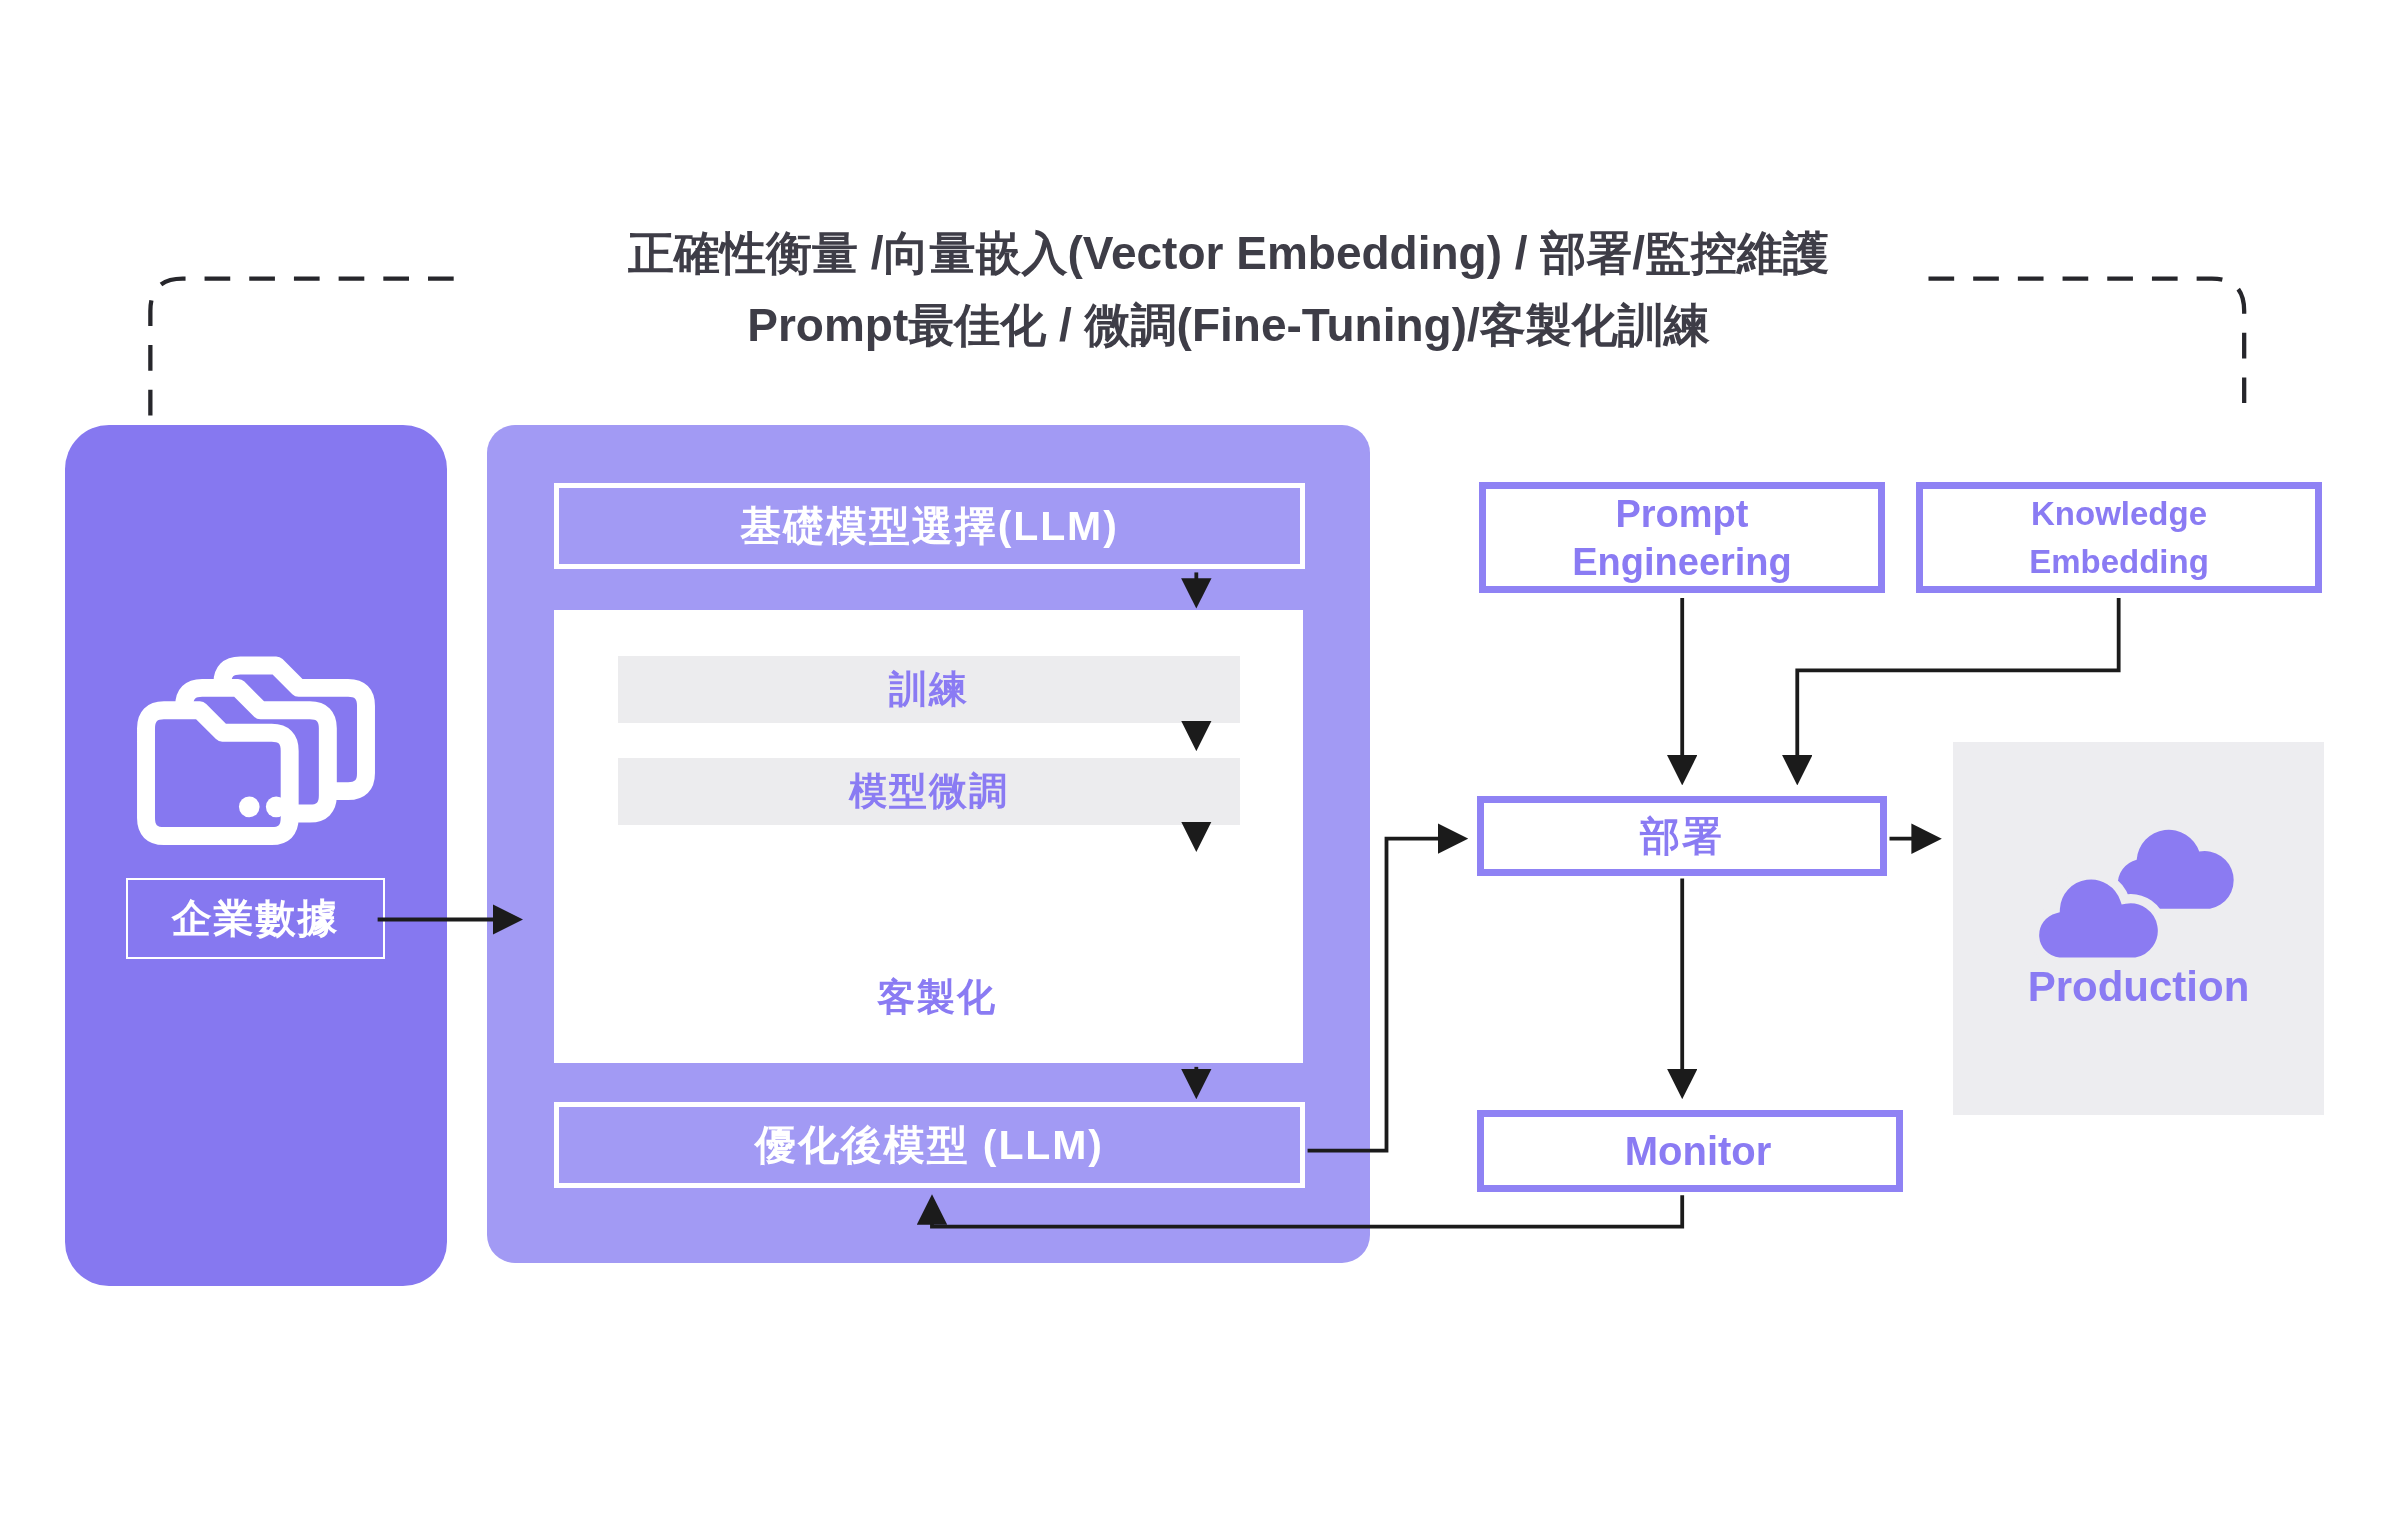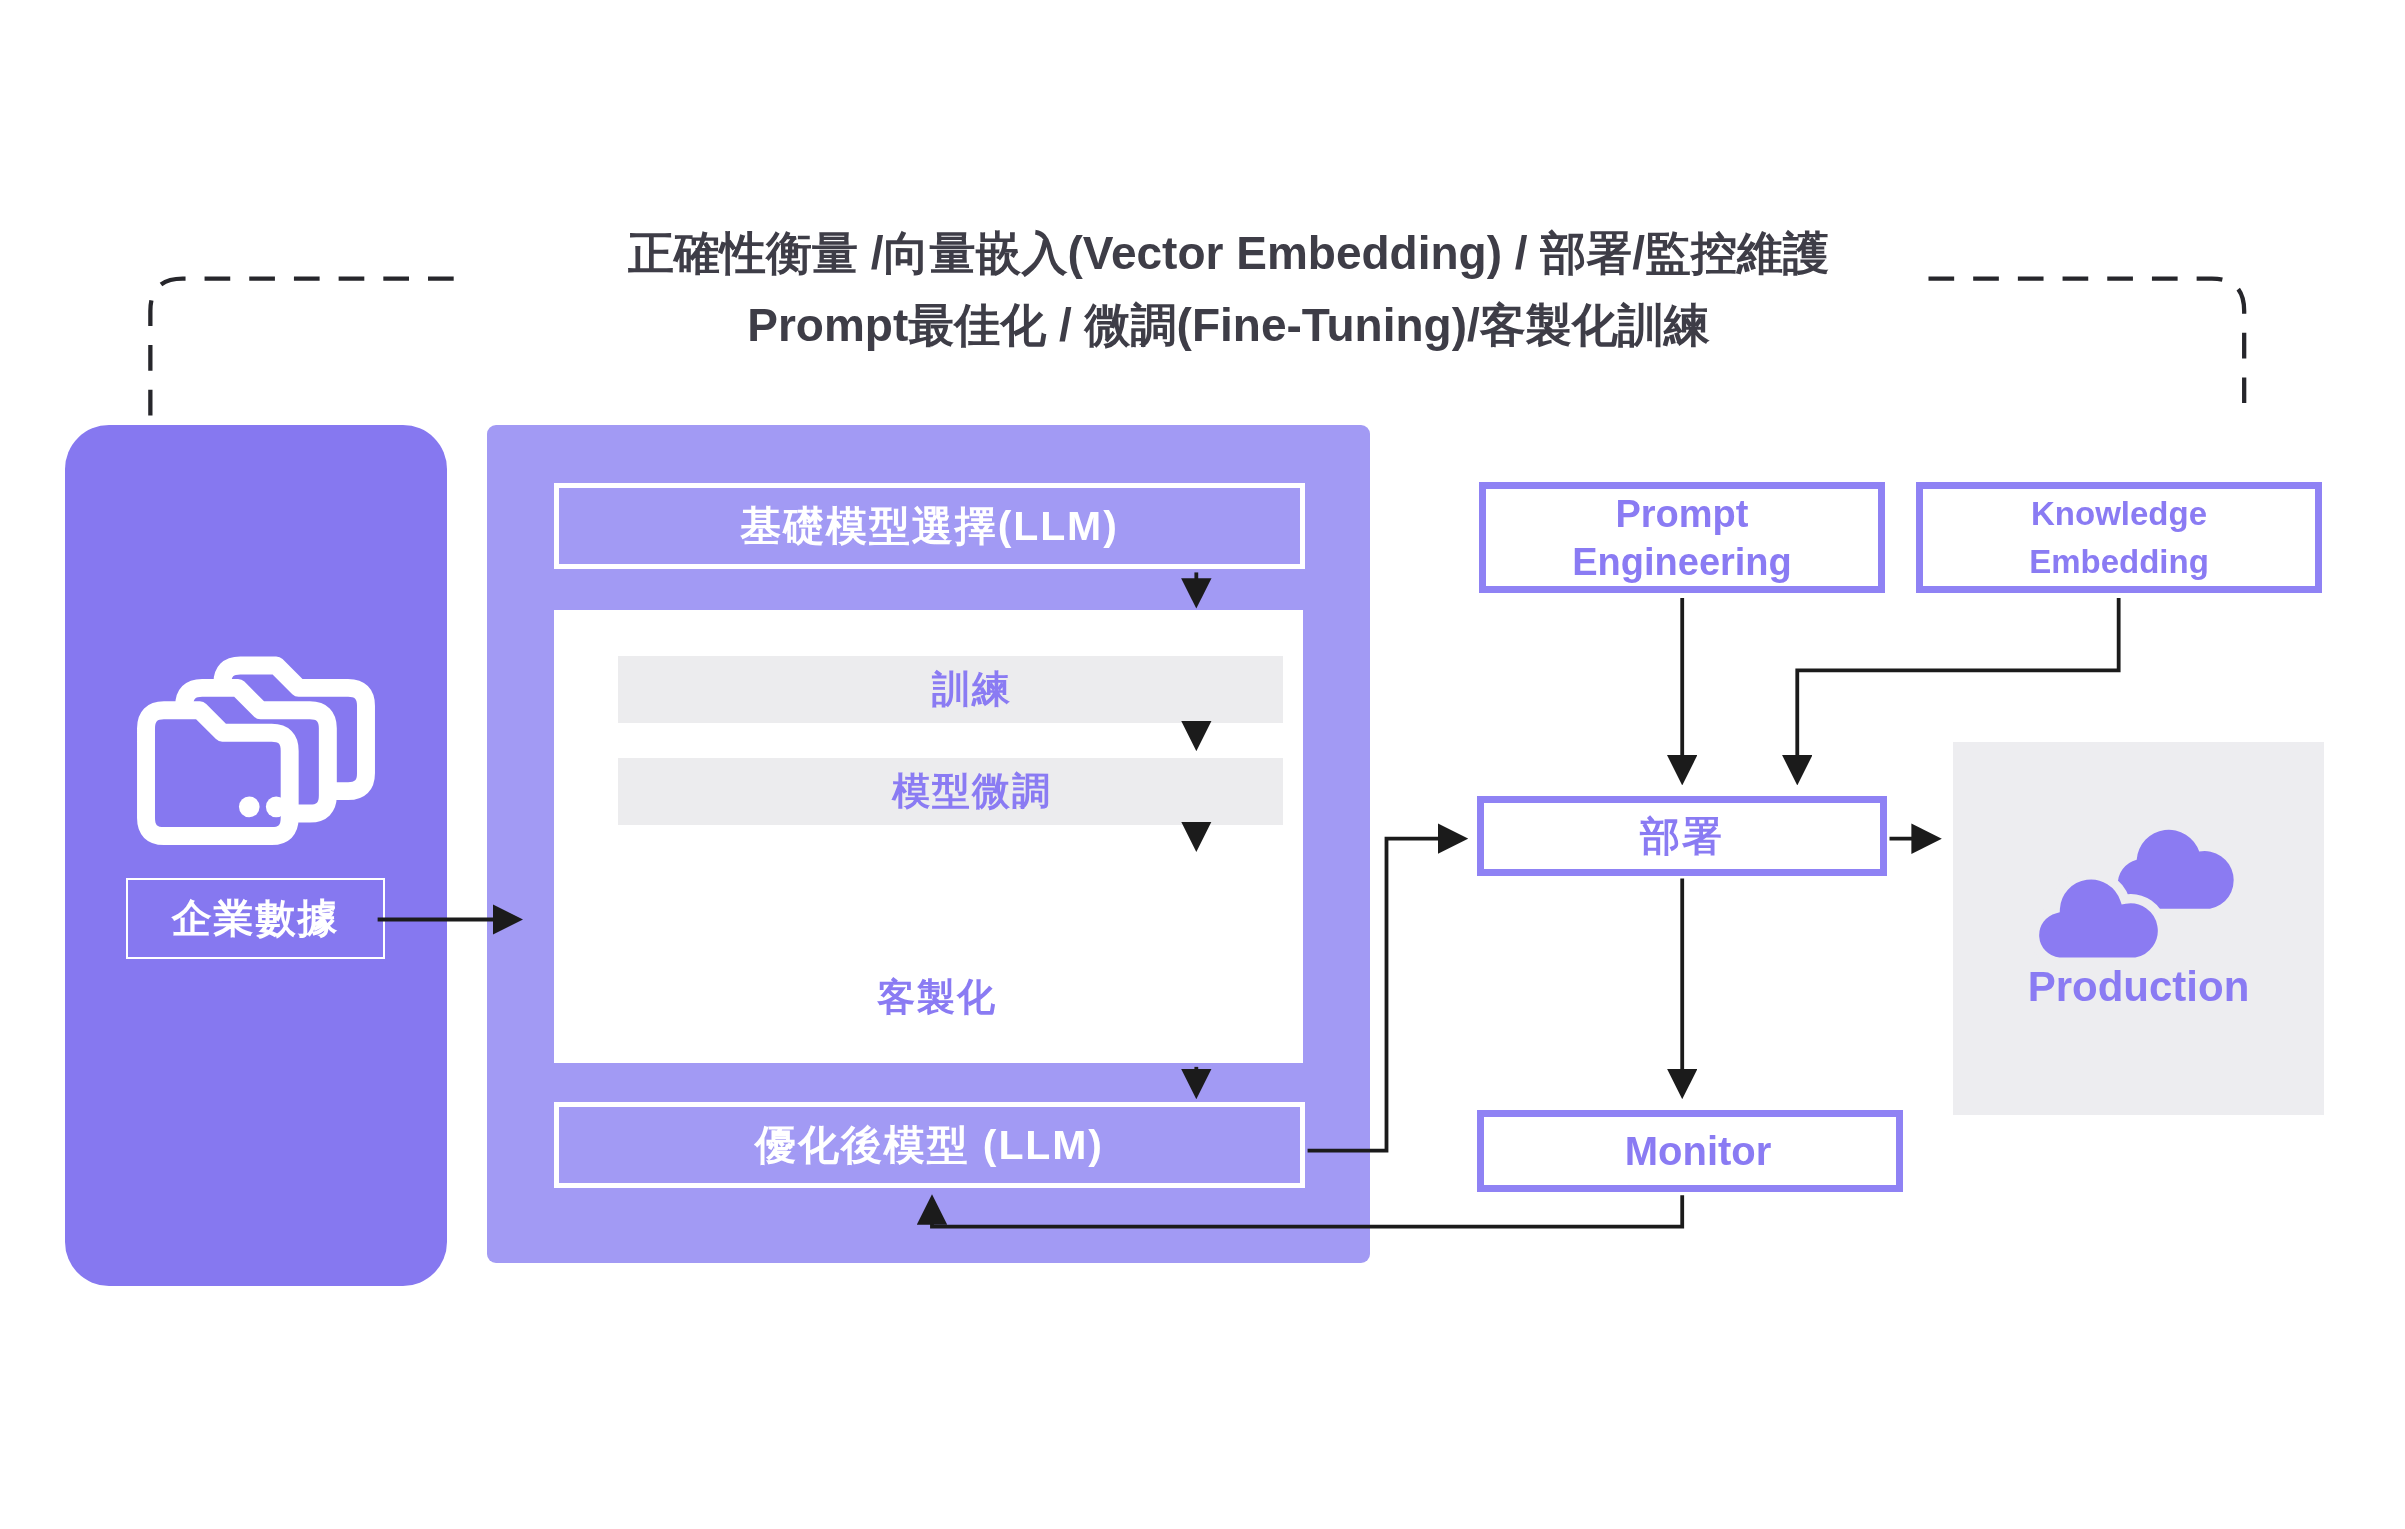--- a/index.html
+++ b/index.html
@@ -29,37 +29,37 @@
     background:var(--purple-dark);
   }
   .enterprise-icon{left:72px;top:209px;width:238px;height:211px;}
   .enterprise-label{
     left:61px;top:453px;width:255px;height:77px;
     border:2.9px solid #fff;display:flex;align-items:center;justify-content:center;
     color:#fff;font-size:40px;font-weight:600;letter-spacing:1.9px;
   }
   
   .pipeline-box{
-    left:487px;top:425px;width:883px;height:838px;border-radius:9px;
+    left:487px;top:425px;width:883px;height:838px;border-radius:28px;
     background:var(--purple-light);
   }
   .pill-bar{
     left:67px;width:741px;height:76px;border:5.7px solid #fff;
     display:flex;align-items:center;justify-content:center;
     color:#fff;font-size:41px;font-weight:600;letter-spacing:1.9px;
   }
   .base-bar{top:58px;}
   .opt-bar{top:677px;}
   .inner-white{
     left:67px;top:185px;width:749px;height:453px;background:#fff;
   }
   .step-row{
     left:64px;width:622px;height:67px;background:var(--gray-bar);
     display:flex;align-items:center;justify-content:center;
-    color:var(--purple-text);font-size:38px;font-weight:600;letter-spacing:1.9px;padding-left:43px;
+    color:var(--purple-text);font-size:38px;font-weight:600;letter-spacing:1.9px;
   }
   .step-0{top:46px;}
   .step-1{top:148px;}
   .step-2{top:251px;}
   .step-plain{
     left:72px;top:354px;width:622px;height:67px;background:transparent;
     display:flex;align-items:center;justify-content:center;
     color:var(--purple-text);font-size:38px;font-weight:600;letter-spacing:1.9px;
   }
   

